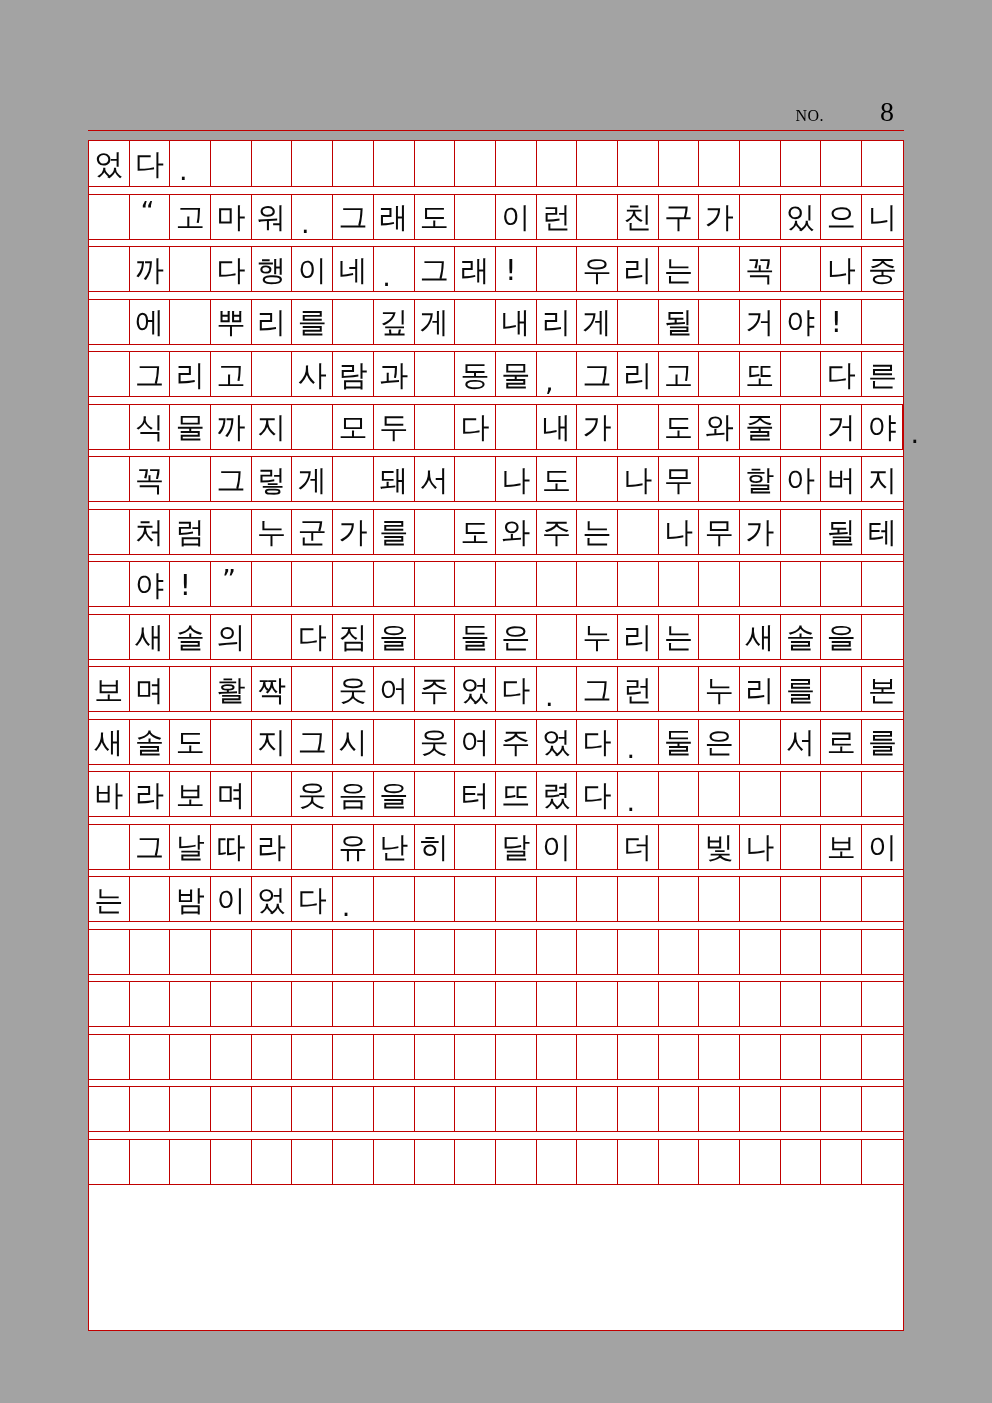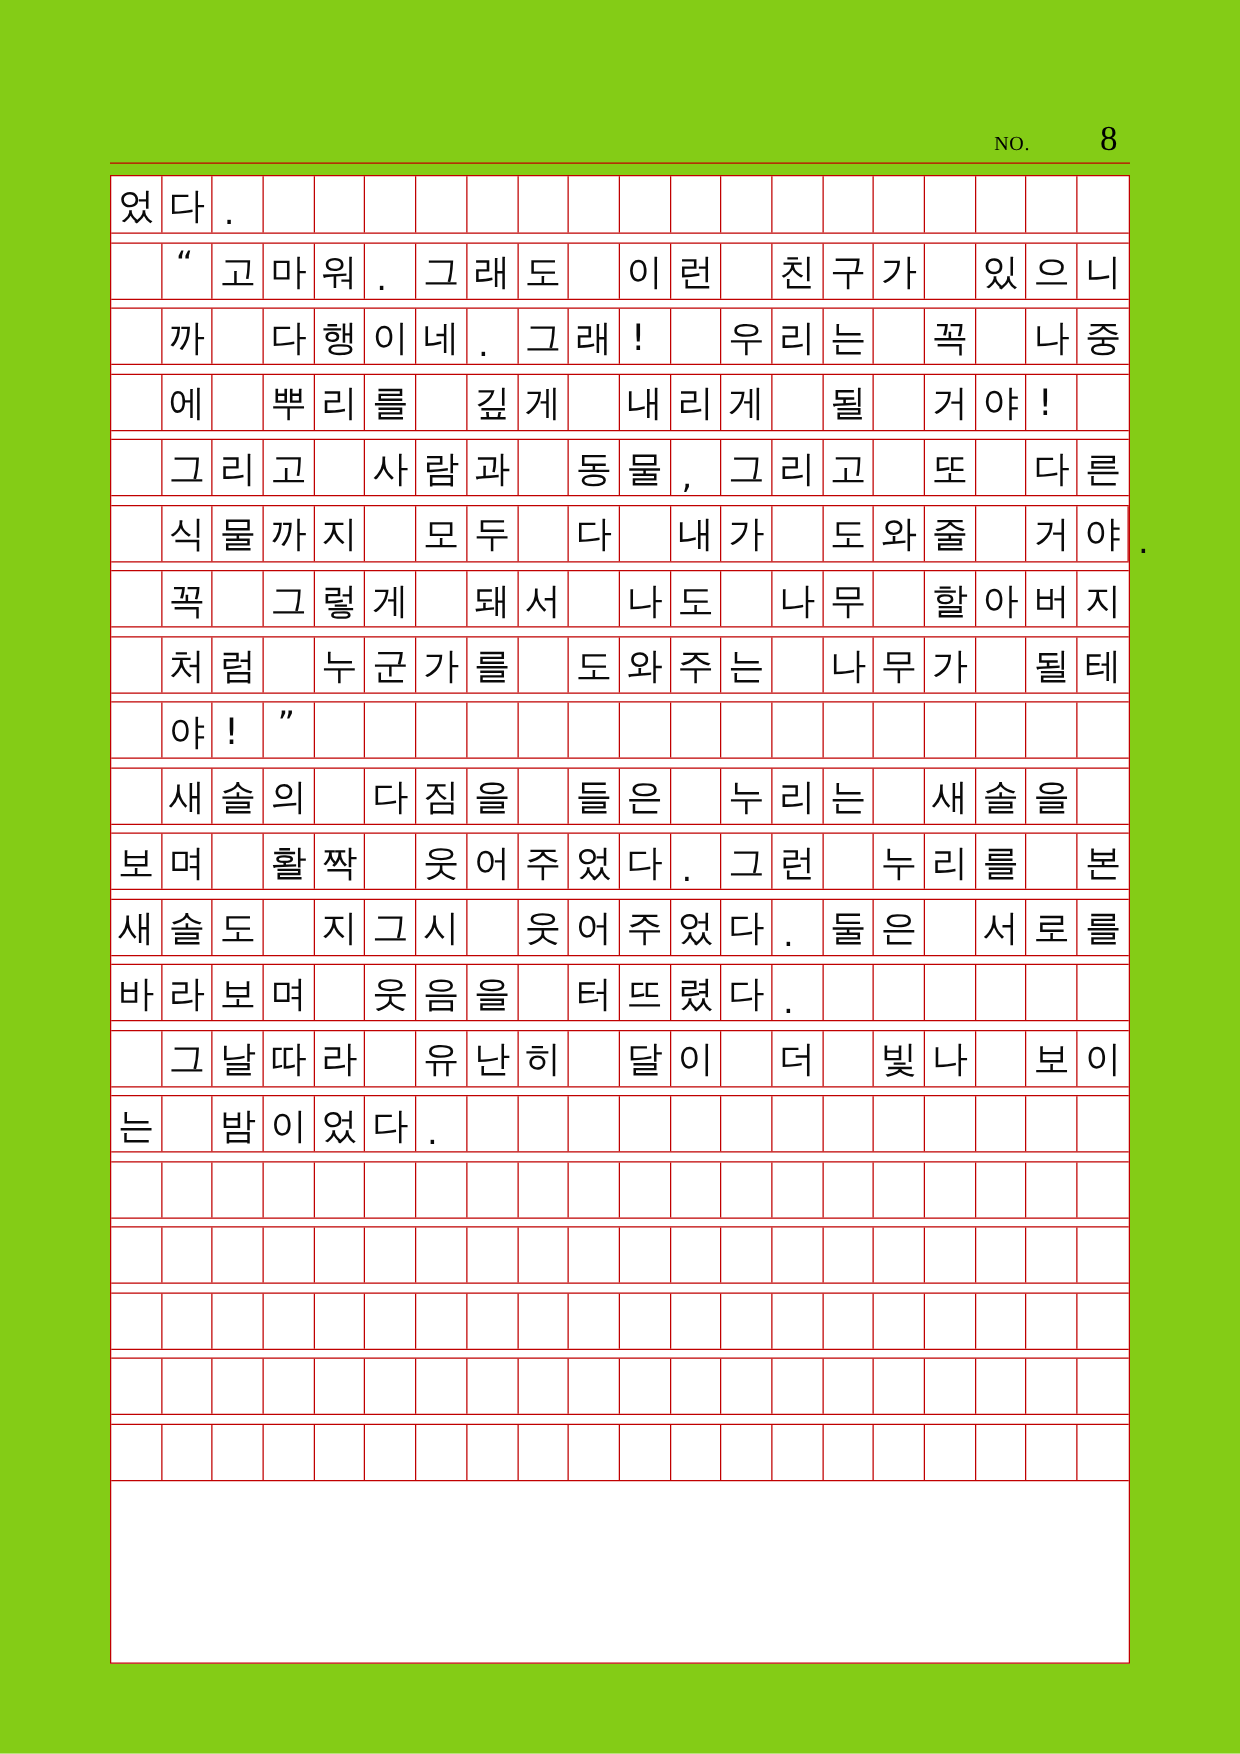--- a/index.html
+++ b/index.html
@@ -11,21 +11,21 @@
     width: 992px;
     height: 1403px;
     font-family: "DejaVu Sans", "Liberation Sans", sans-serif;
     -webkit-font-smoothing: antialiased;
   }
 
   .page {
     position: relative;
     width: 992px;
     height: 1403px;
-    background: #84cc16;
+    background: #a3a3a3;
     overflow: hidden;
   }
 
   
   .header {
     position: absolute;
     left: 88px;
     top: 96px;
     width: 816px;
     height: 36px;

